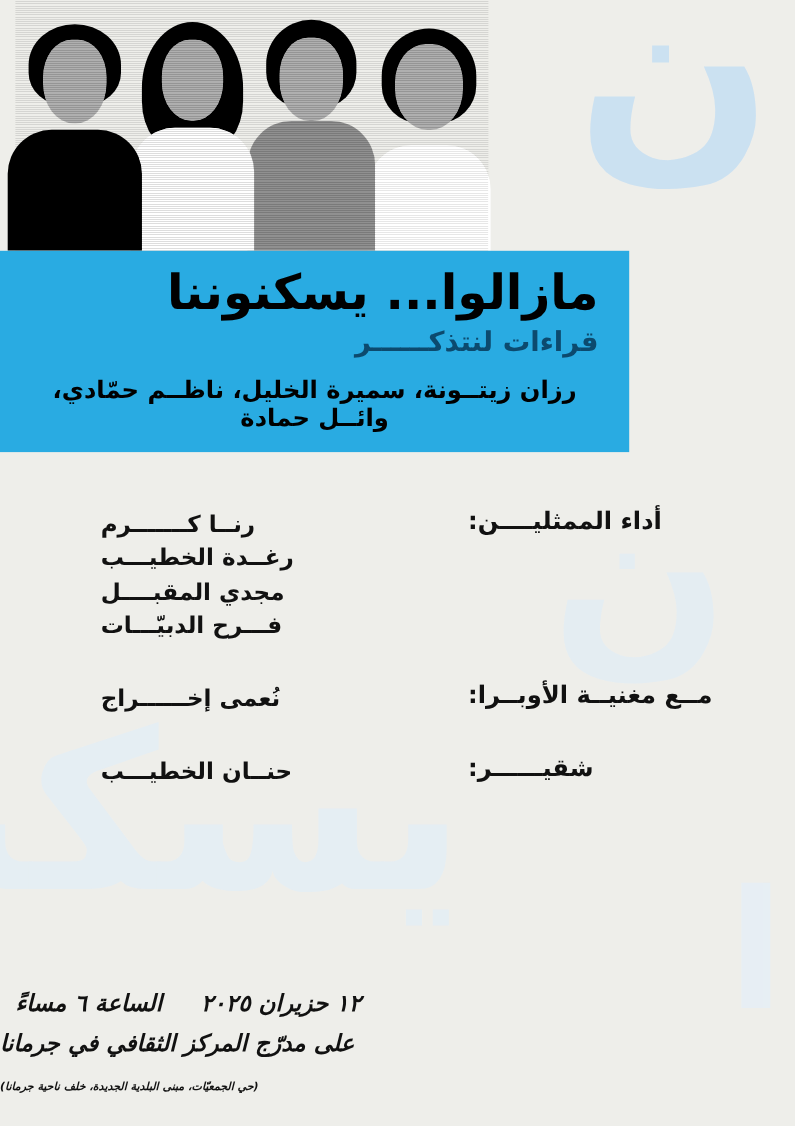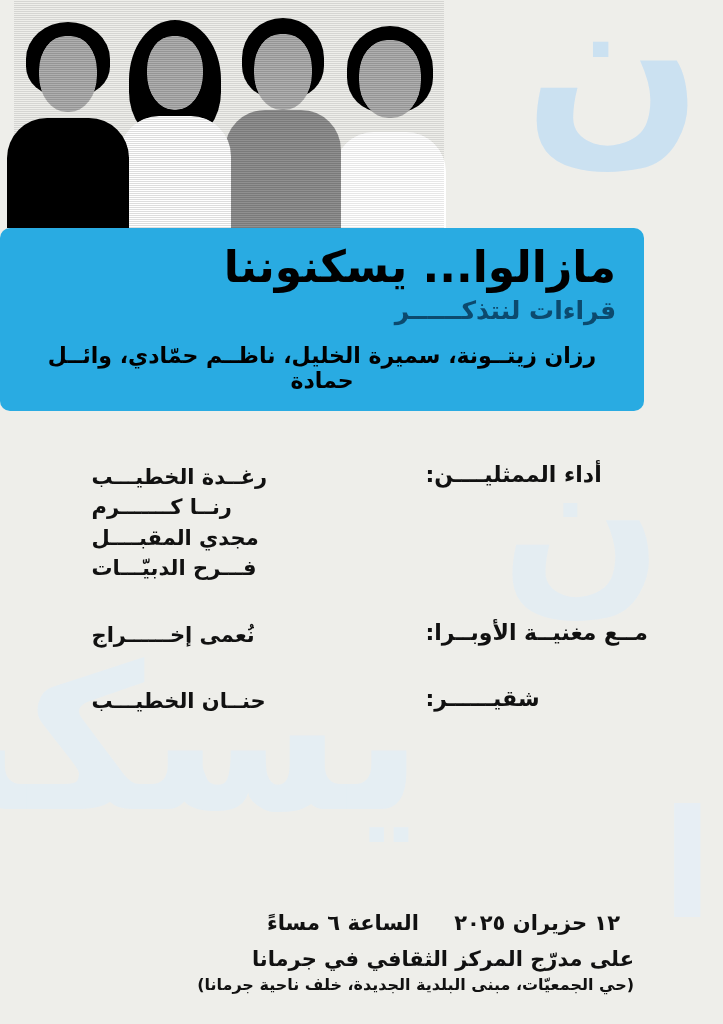--- a/index.html
+++ b/index.html
@@ -110,29 +110,28 @@
       repeating-linear-gradient(0deg, rgba(0,0,0,.10) 0 1px, rgba(255,255,255,0) 1px 2px);
     mix-blend-mode: multiply;
     pointer-events: none;
   }
 
   
   .title-band {
     position: absolute;
     top: 228px;
     left: 0;
-    width: 644px;
+    width: 572px;
     height: 183px;
     background: #29ABE2;
     color: #0b0b0b;
     box-sizing: border-box;
     padding: 16px 28px 10px 28px;
     text-align: right;
     direction: rtl;
-    border-radius: 10px;
   }
   .main-title {
     font-family: "DejaVu Sans", sans-serif;
     font-weight: bold;
     font-size: 44px;
     line-height: 1.05;
     color: #000;
     letter-spacing: -1px;
   }
   .sub-title {
@@ -195,42 +194,43 @@
     line-height: 1.45;
     white-space: nowrap;
   }
 
   
   .footer {
     position: absolute;
     bottom: 30px;
     left: 0;
     width: 634px;
-    text-align: right;
+    text-align: left;
     direction: rtl;
     color: #111;
+    font-style: italic;
   }
   .footer-datetime {
     font-family: "DejaVu Sans", sans-serif;
     font-weight: bold;
     font-size: 21px;
     letter-spacing: 1px;
   }
   .footer-datetime span { margin: 0 14px; }
   .footer-venue {
     margin-top: 12px;
     font-family: "DejaVu Sans", sans-serif;
     font-weight: bold;
     font-size: 21px;
   }
   .footer-address {
-    margin-top: 4px;
-    font-family: "DejaVu Sans", sans-serif;
-    font-weight: bold;
-    font-size: 16px;
+    margin-top: 23px;
+    font-family: "DejaVu Sans", sans-serif;
+    font-weight: bold;
+    font-size: 10px;
   }
 </style>
 </head>
 <body>
 
 <div class="poster">
 
   <div class="bg-calligraphy">
     <div class="bg-word bg-w1">ن</div>
     <div class="bg-word bg-w2">يلي</div>
@@ -270,22 +270,22 @@
     <div class="sub-title">قراءات لنتذكــــــر</div>
     <div class="names-line">رزان زيتــونة، سميرة الخليل، ناظــم حمّادي، وائــل حمادة</div>
   </div>
 
   <div class="credits">
 
     <div class="credit-block">
       <div class="credit-inner">
         <div class="credit-label">أداء الممثليــــن:</div>
         <div class="credit-values">
+          <div class="credit-value">رنــا كـــــــرم</div>
           <div class="credit-value">رغــدة الخطيـــب</div>
-          <div class="credit-value">رنــا كـــــــرم</div>
           <div class="credit-value">مجدي المقبــــل</div>
           <div class="credit-value">فـــرح الدبيّـــات</div>
         </div>
       </div>
     </div>
 
     <div class="credit-block" style="margin-top:36px;">
       <div class="credit-inner">
         <div class="credit-label">مــع مغنيــة الأوبــرا:</div>
         <div class="credit-values">

